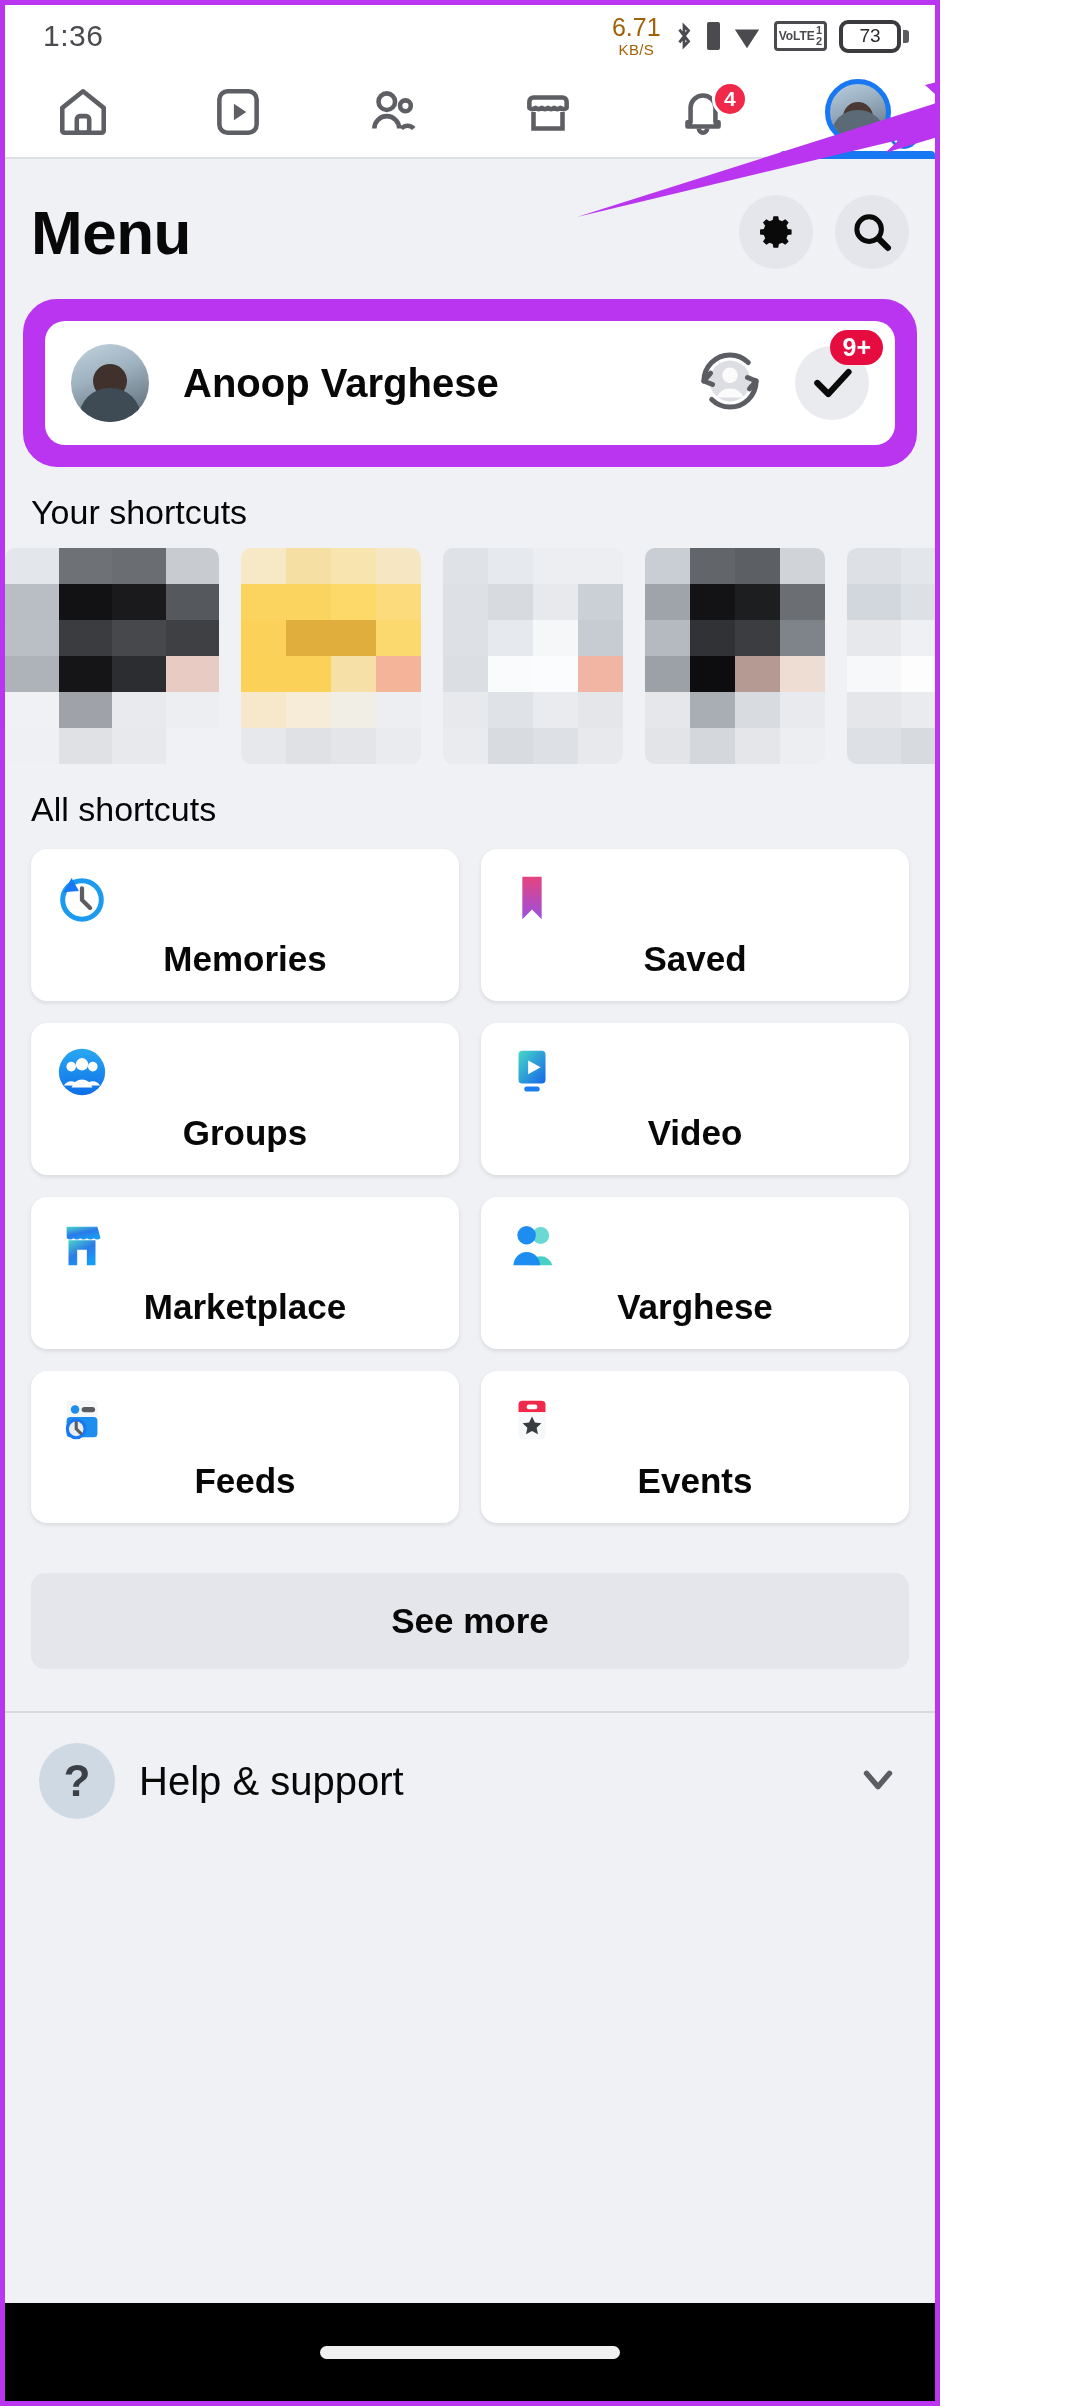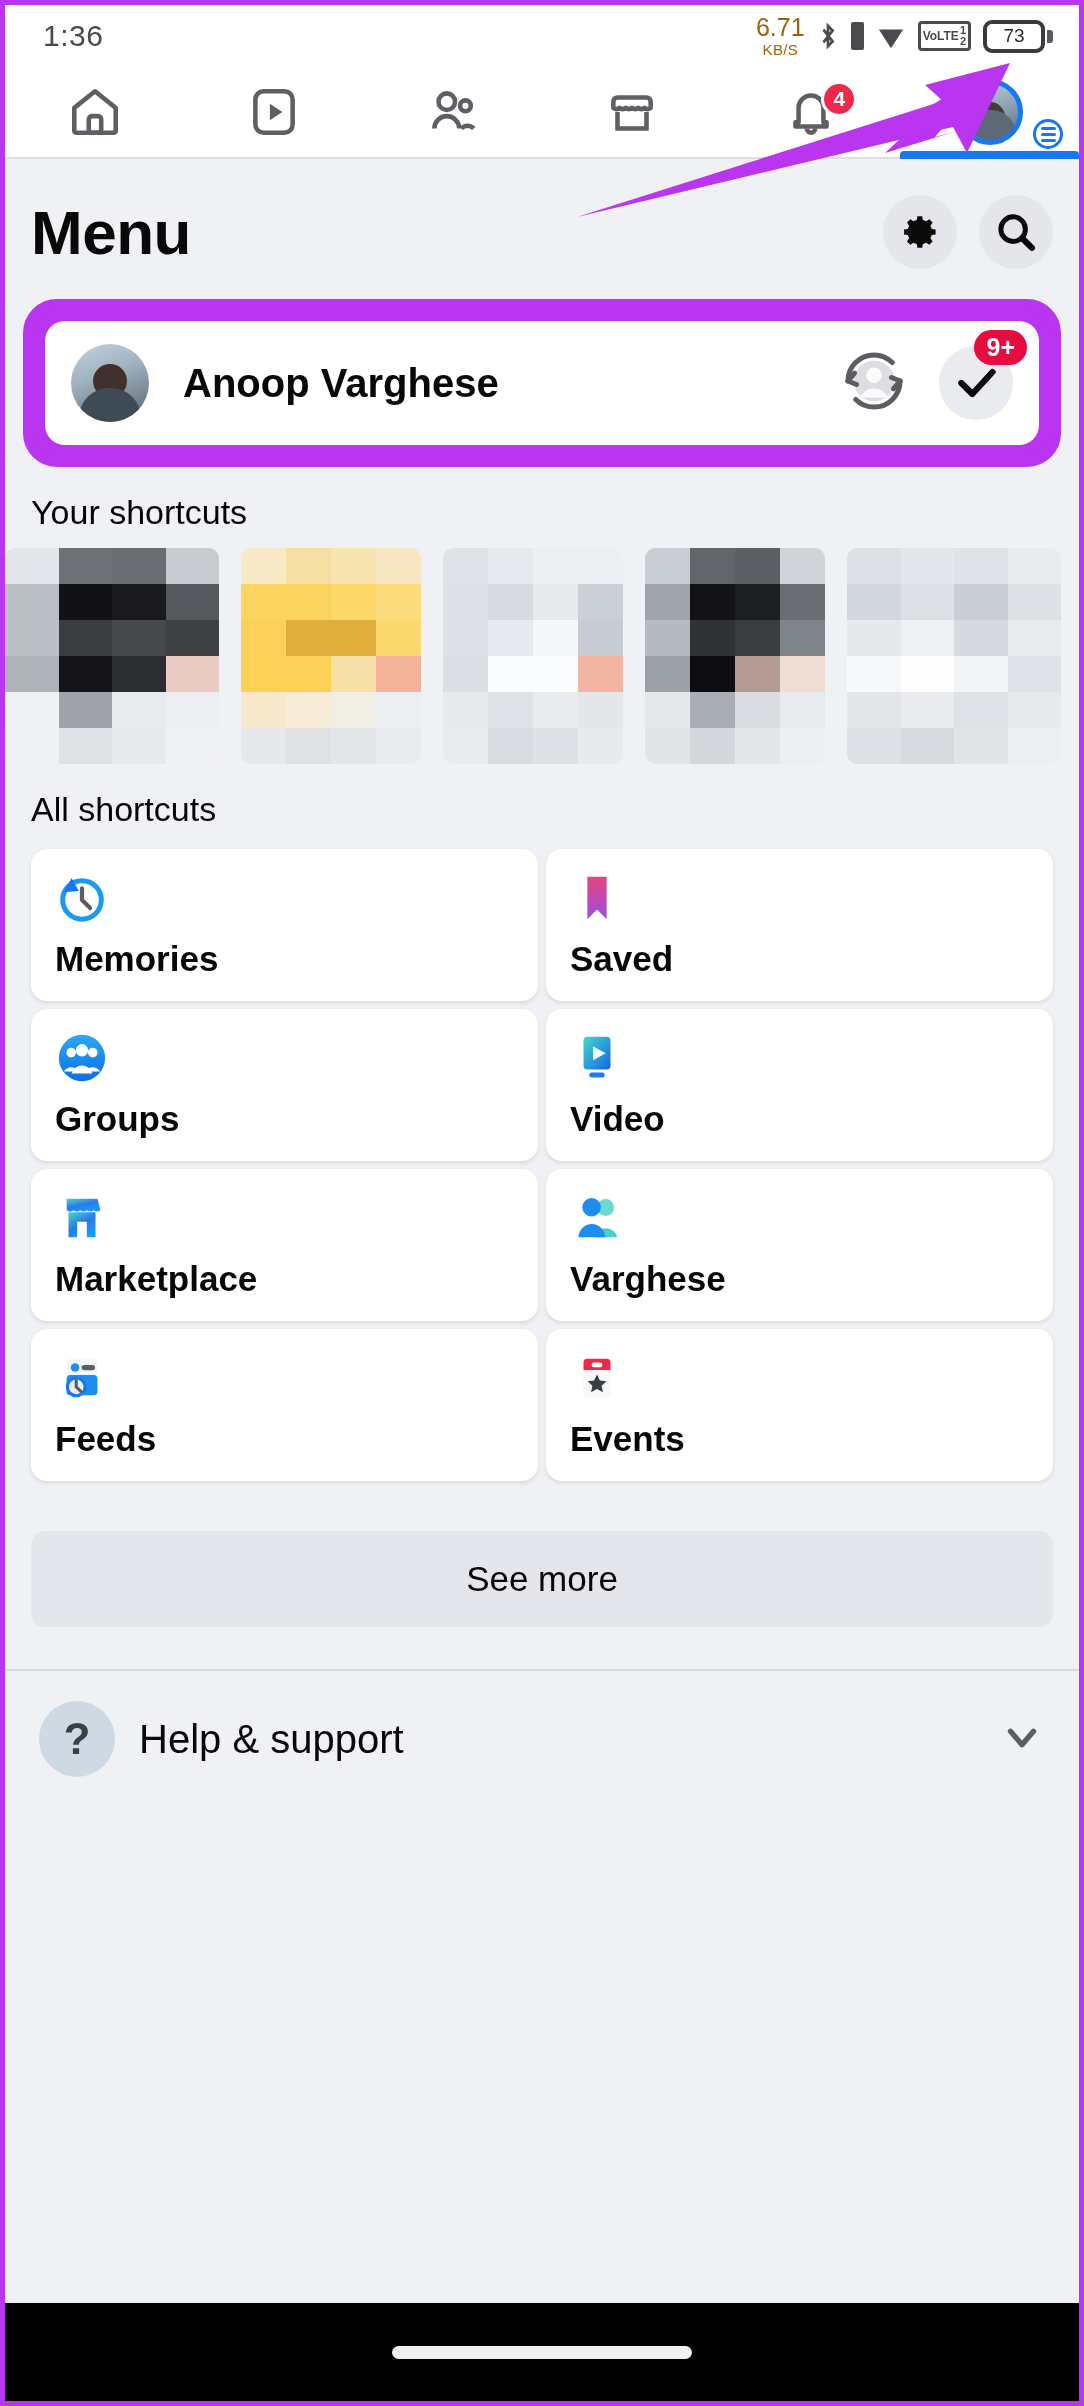--- a/index.html
+++ b/index.html
@@ -4,21 +4,21 @@
 <style>
   * { box-sizing: border-box; margin: 0; padding: 0; }
   html, body {
     width: 1084px; height: 2406px;
     font-family: "Liberation Sans", sans-serif;
     background: #ffffff;
     overflow: hidden;
   }
   .phone {
     position: relative;
-    width: 1084px; height: 2406px;
+    width: 940px; height: 2406px;
     background: #eff1f5;
     border: 5px solid #b935f0;
     overflow: hidden;
   }
 
   
   .statusbar {
     position: relative;
     height: 62px;
     background: #ffffff;
@@ -171,37 +171,37 @@
   .shortcut-tile {
     flex:none; width: 180px; height: 216px;
     border-radius: 10px; overflow:hidden;
     display:grid; grid-template-columns: repeat(4,1fr); grid-template-rows: repeat(6,1fr);
   }
   .shortcut-tile span { display:block; }
 
   
   .grid {
     display:grid; grid-template-columns: 1fr 1fr;
-    gap: 8px; padding: 4px 26px 16px 26px;
+    gap: 22px; padding: 4px 26px 16px 26px; text-align: center;
   }
   .card {
     background:#fff; border-radius: 16px;
     height: 152px; padding: 22px 24px;
     box-shadow: 0 2px 4px rgba(0,0,0,.10);
     display:flex; flex-direction:column; justify-content:space-between;
   }
   .card .label { font-size: 35px; font-weight: bold; color:#080809; }
   .card .ico { height: 54px; display:flex; align-items:center; }
 
   
   .see-more {
     margin: 34px 26px 0 26px;
     background:#e4e6eb; border-radius: 14px;
     height: 96px; display:flex; align-items:center; justify-content:center;
-    font-size: 35px; color:#080809; font-weight:400;
+    font-size: 35px; color:#080809; font-weight:700;
   }
 
   
   .divider { height:2px; background:#d8dadf; margin-top: 42px; }
   .help-row {
     display:flex; align-items:center;
     padding: 30px 34px;
   }
   .help-ico {
     width:76px;height:76px;border-radius:50%;

